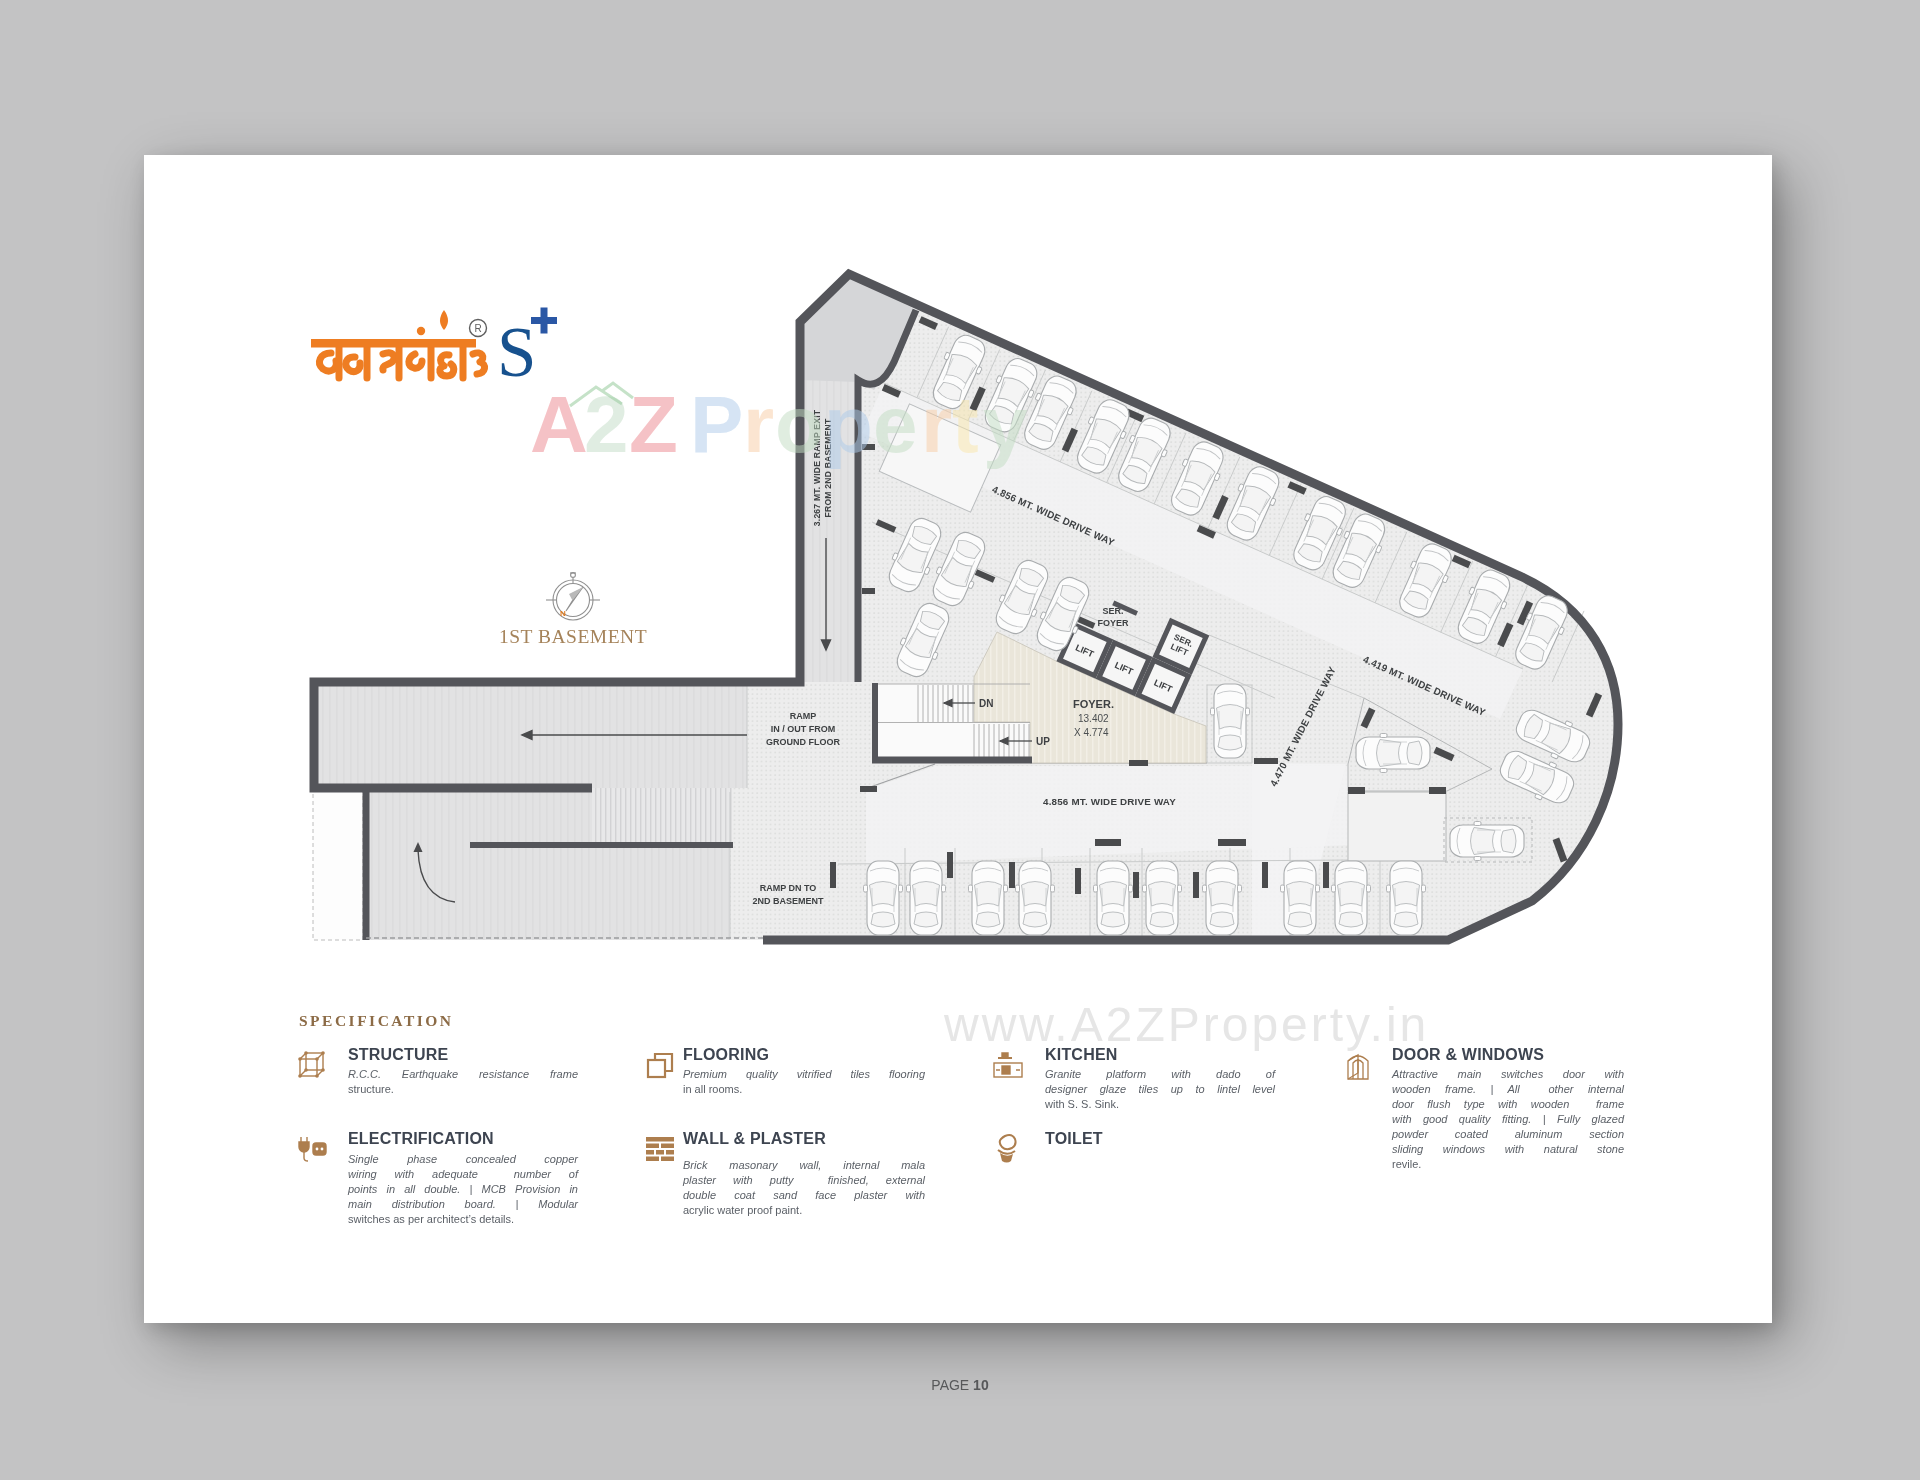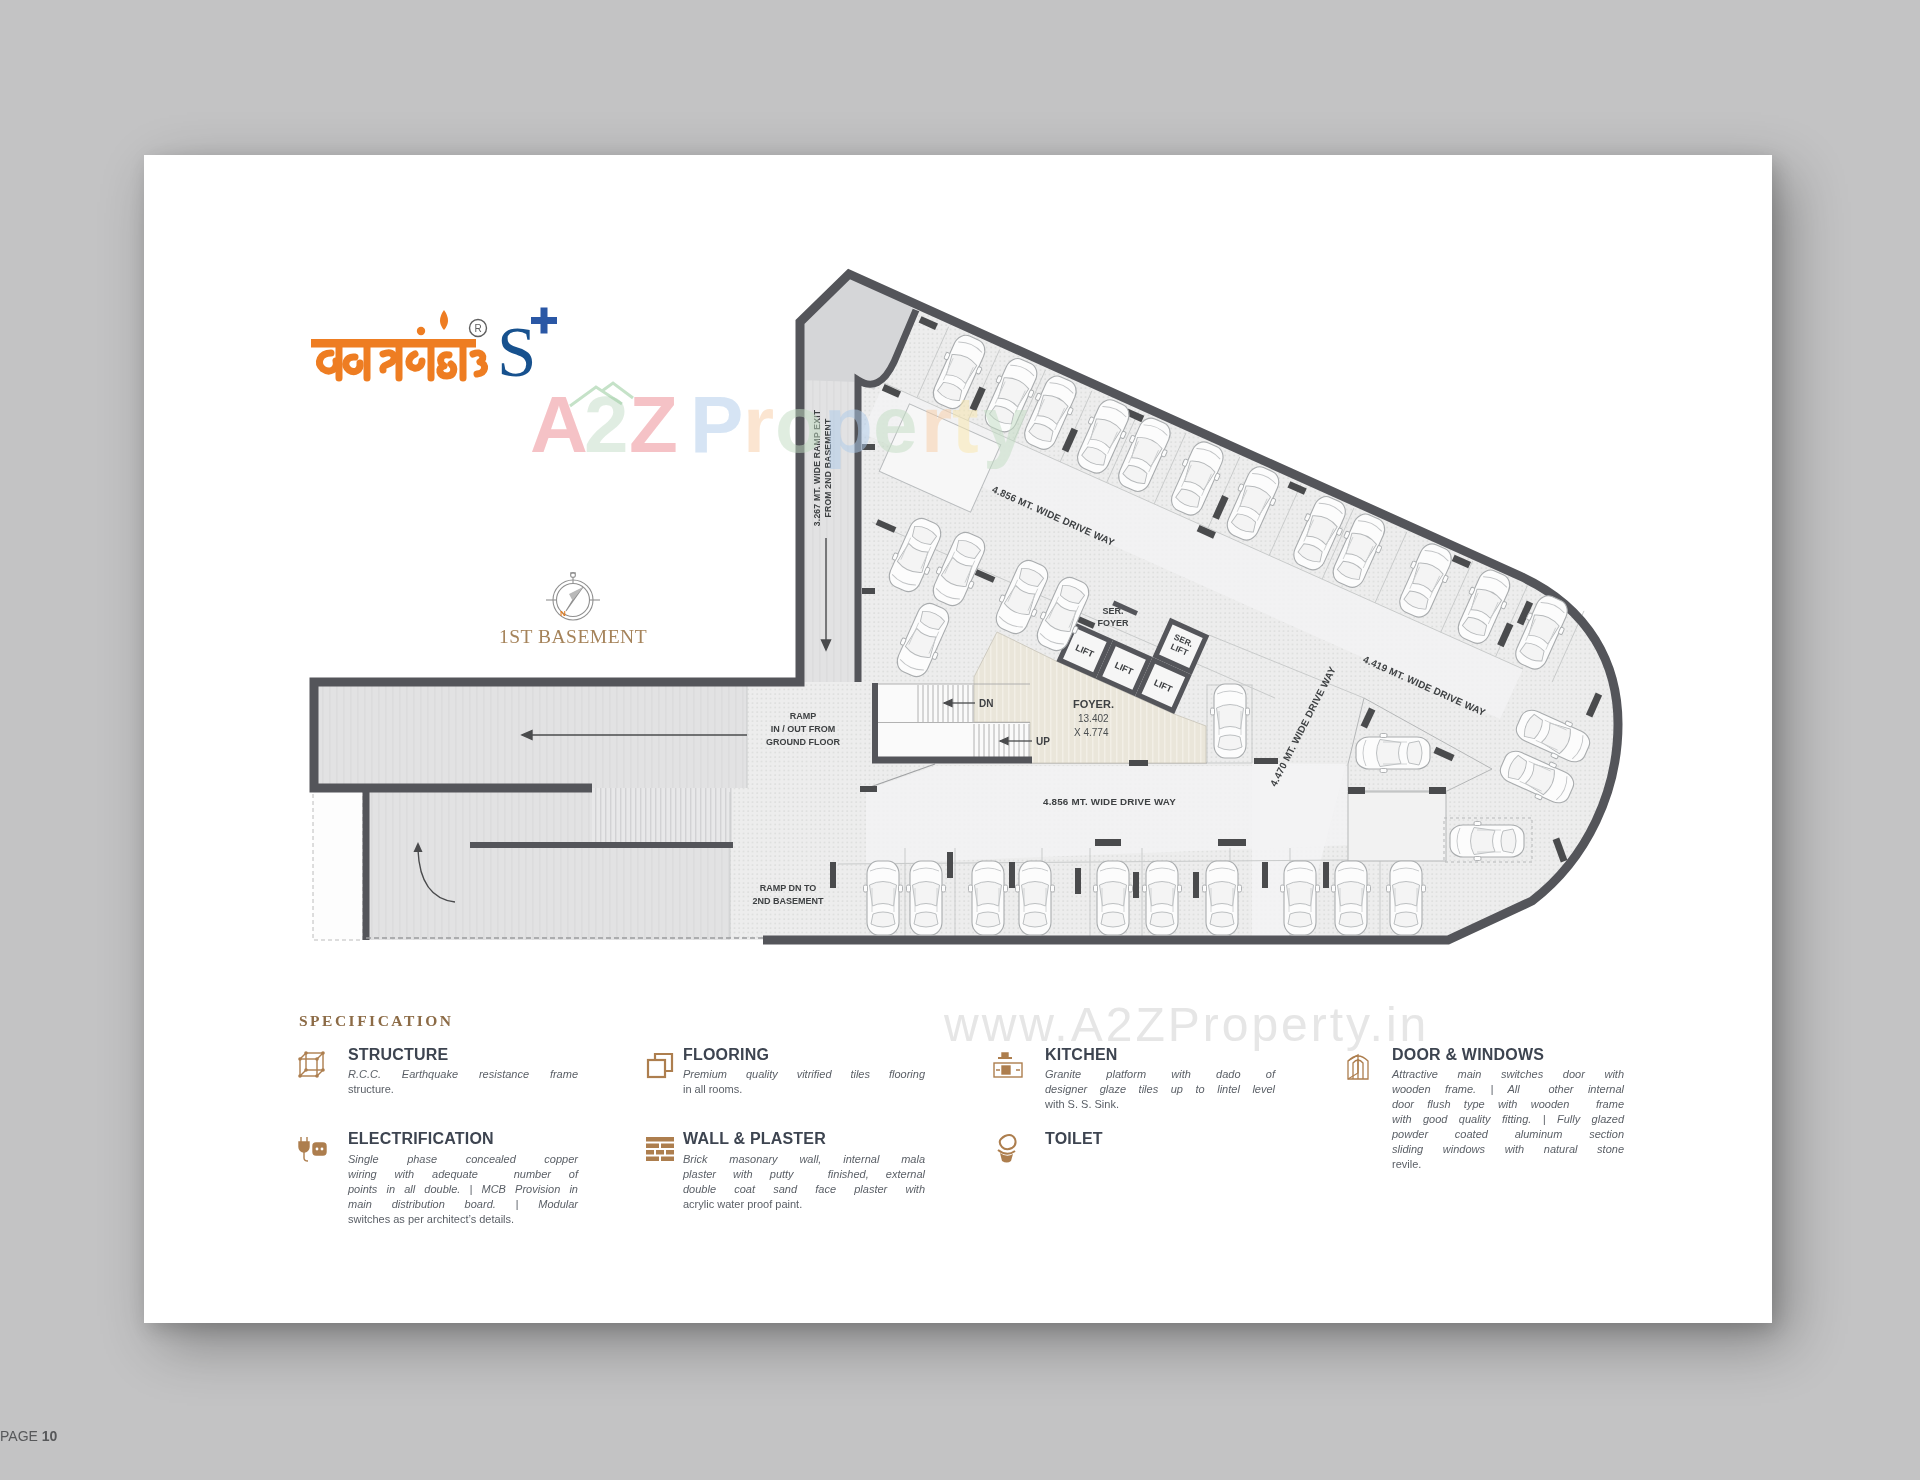--- a/index.html
+++ b/index.html
@@ -4,21 +4,21 @@
   html,body{margin:0;padding:0;width:1920px;height:1480px;background:#c3c3c4;font-family:"Liberation Sans",sans-serif;}
   .page{position:absolute;left:144px;top:155px;width:1628px;height:1168px;background:#ffffff;
         box-shadow:16px 20px 55px rgba(0,0,0,.32), 4px 6px 18px rgba(0,0,0,.16);}
   svg text{font-family:"Liberation Sans",sans-serif;}
   .specwrap{position:absolute;left:0;top:0;width:1920px;height:1480px;}
   .sh{font-weight:bold;font-size:16px;color:#3d4450;letter-spacing:.2px;}
   .sb{font-size:11px;color:#5a5f66;line-height:15px;}
   .sb .j{text-align:justify;text-align-last:justify;font-style:italic;}
   .col{position:absolute;}
   .wm1{position:absolute;left:944px;top:997px;font-size:48px;color:#e6e6e6;font-weight:normal;letter-spacing:3px;}
-  .pg{position:absolute;left:0;top:1428px;width:1920px;text-align:left;font-size:14px;color:#57585a;}
+  .pg{position:absolute;left:0;top:1377px;width:1920px;text-align:center;font-size:14px;color:#57585a;}
 </style></head>
 <body>
 
 <div class="page"></div>
 
 <svg class="specwrap" viewBox="0 0 1920 1480" width="1920" height="1480">
 <defs>
   <pattern id="pd" width="4.5" height="4.5" patternUnits="userSpaceOnUse">
     <rect width="4.5" height="4.5" fill="#ededed"></rect>
         <circle cx="1.1" cy="1.1" r=".8" fill="#d9dad9"></circle>
@@ -475,21 +475,21 @@
 
 <div class="col" style="left:683px;top:1046px;width:242px;">
   <div class="sh">FLOORING</div>
   <div class="sb" style="margin-top:3px;">
     <div class="j">Premium quality vitrified tiles flooring</div>
     <div>in all rooms.</div>
   </div>
 </div>
 <div class="col" style="left:683px;top:1130px;width:242px;">
   <div class="sh">WALL &amp; PLASTER</div>
-  <div class="sb" style="margin-top:4px;">
+  <div class="sb" style="margin-top:10px;">
     <div class="j">Brick masonary wall, internal mala</div>
     <div class="j">plaster with putty&nbsp;&nbsp;finished, external</div>
     <div class="j">double coat sand face plaster with</div>
     <div>acrylic water proof paint.</div>
   </div>
 </div>
 
 <div class="col" style="left:1045px;top:1046px;width:230px;">
   <div class="sh">KITCHEN</div>
   <div class="sb" style="margin-top:3px;">

